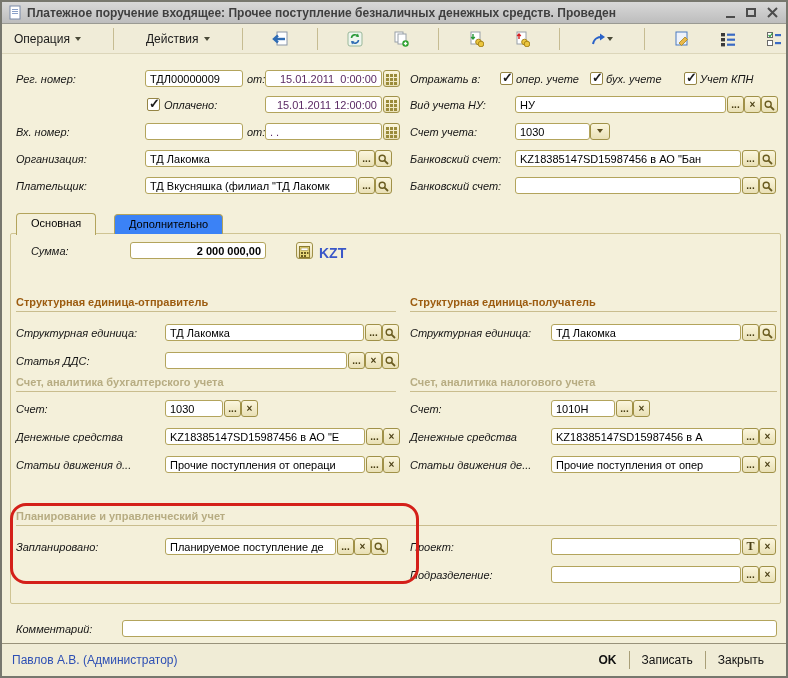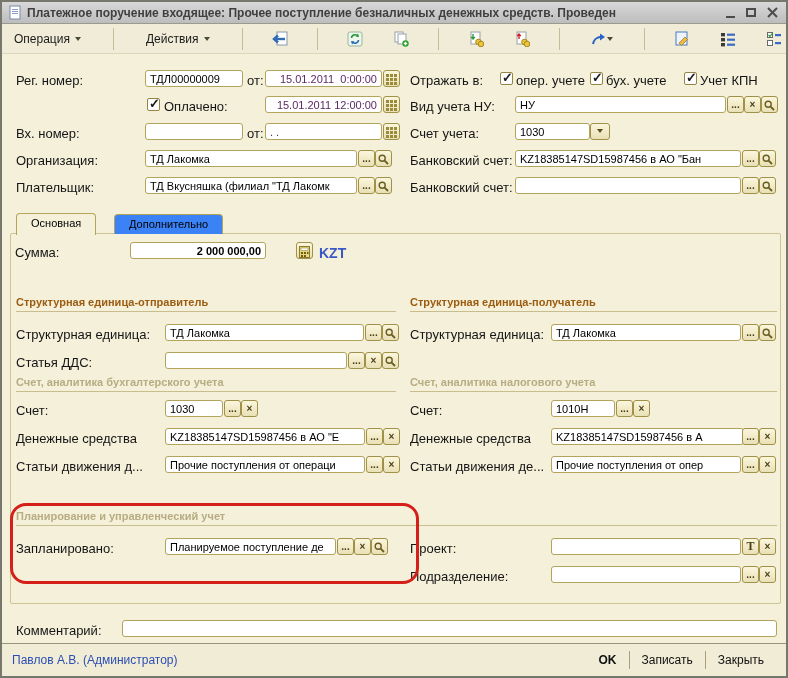--- a/index.html
+++ b/index.html
@@ -32,21 +32,21 @@
   .tb-sep{ width:1px; height:22px; background:#c6bc92; margin:0 4px; flex:none; }
   .tb-icon{ width:26px; height:24px; display:flex; align-items:center; justify-content:center;
     background:transparent; border:1px solid transparent; cursor:pointer; flex:none; }
   .tb-icon.pressed{ border:1px solid #8a7d42; background:#f9f4da; border-radius:2px;margin-top:20px; }
   .tb-text{ padding:3px 8px; font-size:12px; cursor:pointer; }
   .tb-text.disabled{ color:#a39b85; cursor:default; }
   .dtkt{ display:flex; flex-direction:column; line-height:8px; font-size:9px; font-weight:bold; font-family:"Liberation Sans",sans-serif;margin-left:41px;}
   .dtkt .dt{ color:#1d8a1d; } .dtkt .kt{ color:#c42020; }
   .tt-glyph{ font-size:13px; font-weight:bold; color:#2a5ad4; }
   
-  .lbl{ position:absolute; font-size:13px; color:#151515; white-space:nowrap; }
+  .lbl{ position:absolute; font-size:11px; color:#151515; white-space:nowrap;font-style:italic; }
   .field{
     position:absolute; height:17px; background:#fff;
     border:1px solid #b3a45c; border-radius:3px;
     padding:2px 4px 0 4px; font-size:11px; line-height:13px;
     white-space:pre; overflow:hidden; color:#000; cursor:text;
   }
   .field.date{ color:#5b2a64; text-align:right; }
   .field.num{ text-align:right; font-weight:bold; }
   .btn{
     position:absolute; width:17px; height:17px;
@@ -352,21 +352,21 @@
     <svg width="11" height="11">
       <circle cx="4.2" cy="4.2" r="3" fill="none" stroke="#6a5c20" stroke-width="1.4"></circle>
       <path d="M6.6 6.6 L10 10" stroke="#6a5c20" stroke-width="1.8"></path>
     </svg>
   </button>
 
   <div class="tab active" style="left:14px;top:211px">Основная</div>
   <div class="tab" style="left:112px;top:212px">Дополнительно</div>
   <div class="panel"></div>
 
-  <span class="lbl" style="left:13px;top:243px">Сумма:</span>
+  <span class="lbl" style="left:29px;top:243px">Сумма:</span>
   <div class="field num" style="left:128px;top:240px;width:136px">2 000 000,00</div>
   <button class="btn" style="left:294px;top:240px">
     <svg width="11" height="12">
       <rect x="0.5" y="0.5" width="10" height="11" fill="#e8d87a" stroke="#8a7a30"></rect>
       <rect x="2" y="2" width="7" height="2.5" fill="#fff" stroke="#8a7a30" stroke-width="0.5"></rect>
       <rect x="2" y="6" width="2" height="2" fill="#6a5c20"></rect>
         <rect x="5" y="6" width="2" height="2" fill="#6a5c20"></rect>
         <rect x="8" y="6" width="1.5" height="2" fill="#6a5c20"></rect>
       <rect x="2" y="9" width="2" height="2" fill="#6a5c20"></rect>
         <rect x="5" y="9" width="2" height="2" fill="#6a5c20"></rect>

